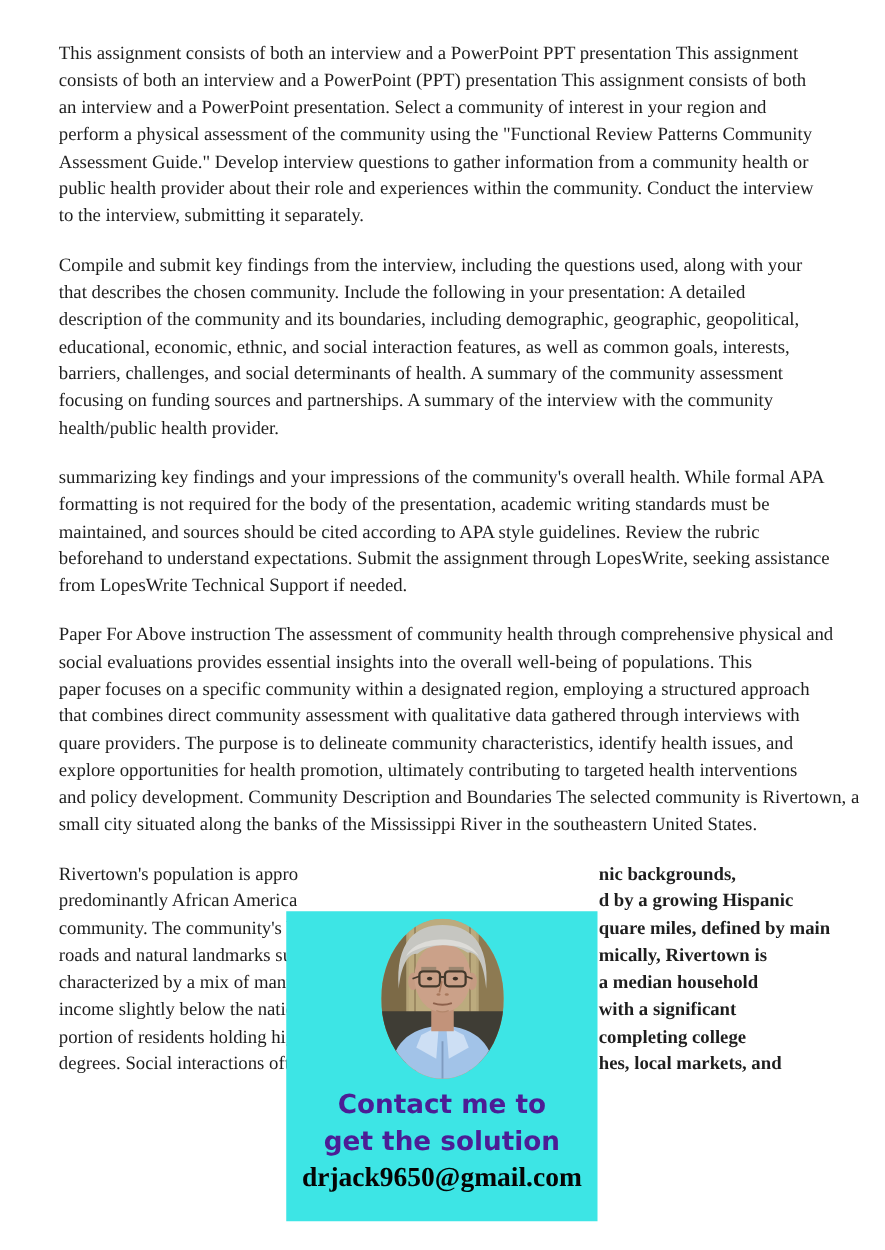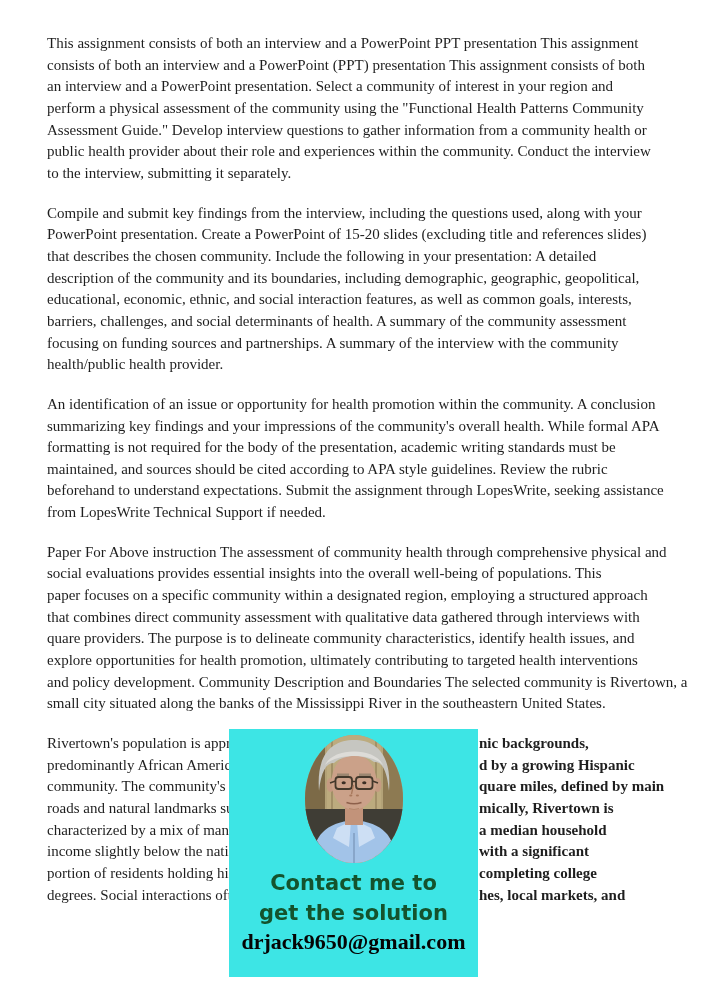--- a/index.html
+++ b/index.html
@@ -8,51 +8,49 @@
   .doc{position:absolute;left:47px;top:33px;width:614px;font-size:15px;}
   .para{margin:0 0 18px 0;}
   .line{height:21.66px;line-height:21.66px;white-space:nowrap;}
   .split-line{position:relative;}
   .split-line .frag-left{white-space:nowrap;}
   .split-line .frag-right{position:absolute;left:432px;top:0;white-space:nowrap;font-weight:bold;}
   .contact-card{position:absolute;left:229px;top:729px;width:249px;height:248px;
                 background:#3de5e5;text-align:center;}
   .portrait{display:block;margin:6px auto 0 auto;}
   .card-heading{margin-top:5px;font-family:"DejaVu Sans", sans-serif;font-weight:700;
-                font-size:21px;line-height:30px;color:#14532d;}
+                font-size:21px;line-height:30px;color:#4c1d95;}
   .card-email{font-family:"Liberation Serif", serif;font-weight:700;font-size:22px;
               line-height:28px;color:#050505;}
 </style>
 </head>
 <body>
 
 <div class="page">
 
   <div class="doc">
     <div class="para">
         <div class="line">This assignment consists of both an interview and a PowerPoint PPT presentation This assignment</div>
         <div class="line">consists of both an interview and a PowerPoint (PPT) presentation This assignment consists of both</div>
         <div class="line">an interview and a PowerPoint presentation. Select a community of interest in your region and</div>
-        <div class="line">perform a physical assessment of the community using the "Functional Health Patterns Community</div>
+        <div class="line">perform a physical assessment of the community using the "Functional Review Patterns Community</div>
         <div class="line">Assessment Guide." Develop interview questions to gather information from a community health or</div>
         <div class="line">public health provider about their role and experiences within the community. Conduct the interview</div>
         <div class="line">to the interview, submitting it separately.</div>
       </div>
     <div class="para">
         <div class="line">Compile and submit key findings from the interview, including the questions used, along with your</div>
-        <div class="line">PowerPoint presentation. Create a PowerPoint of 15-20 slides (excluding title and references slides)</div>
         <div class="line">that describes the chosen community. Include the following in your presentation: A detailed</div>
         <div class="line">description of the community and its boundaries, including demographic, geographic, geopolitical,</div>
         <div class="line">educational, economic, ethnic, and social interaction features, as well as common goals, interests,</div>
         <div class="line">barriers, challenges, and social determinants of health. A summary of the community assessment</div>
         <div class="line">focusing on funding sources and partnerships. A summary of the interview with the community</div>
         <div class="line">health/public health provider.</div>
       </div>
     <div class="para">
-        <div class="line">An identification of an issue or opportunity for health promotion within the community. A conclusion</div>
         <div class="line">summarizing key findings and your impressions of the community's overall health. While formal APA</div>
         <div class="line">formatting is not required for the body of the presentation, academic writing standards must be</div>
         <div class="line">maintained, and sources should be cited according to APA style guidelines. Review the rubric</div>
         <div class="line">beforehand to understand expectations. Submit the assignment through LopesWrite, seeking assistance</div>
         <div class="line">from LopesWrite Technical Support if needed.</div>
       </div>
     <div class="para">
         <div class="line">Paper For Above instruction The assessment of community health through comprehensive physical and</div>
         <div class="line">social evaluations provides essential insights into the overall well-being of populations. This</div>
         <div class="line">paper focuses on a specific community within a designated region, employing a structured approach</div>

